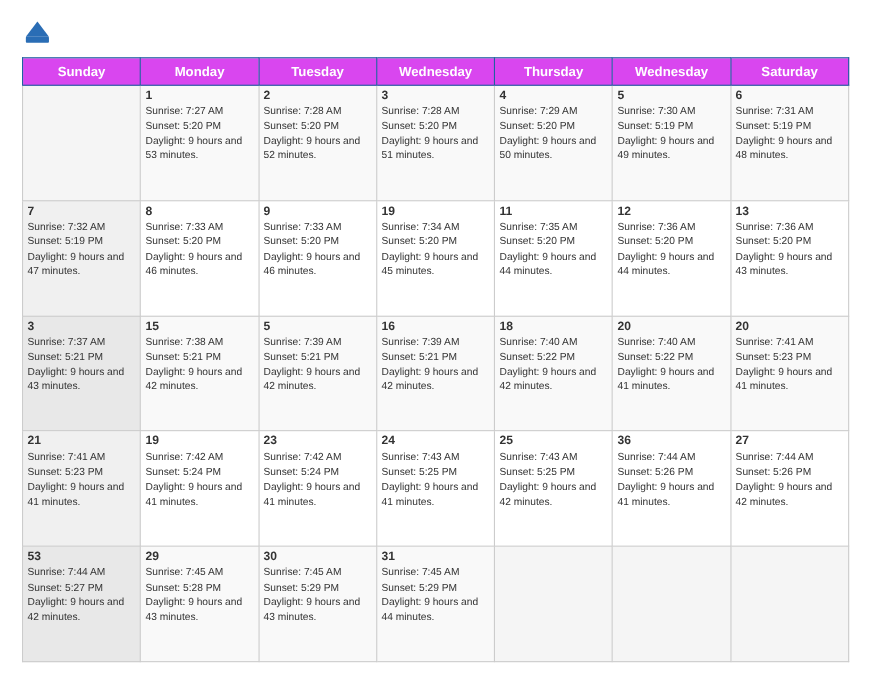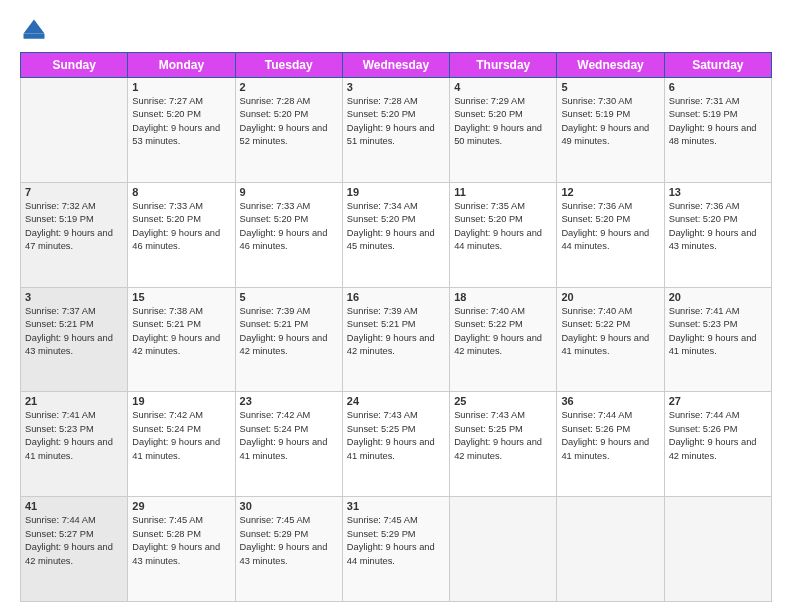--- a/index.html
+++ b/index.html
@@ -253,21 +253,21 @@
             <span class="day-num">36</span>
             <div class="day-info">Sunrise: 7:44 AM<br>Sunset: 5:26 PM<br>Daylight: 9 hours and 41 minutes.</div>
           </td>
           <td>
             <span class="day-num">27</span>
             <div class="day-info">Sunrise: 7:44 AM<br>Sunset: 5:26 PM<br>Daylight: 9 hours and 42 minutes.</div>
           </td>
         </tr>
         <tr>
           <td>
-            <span class="day-num">41</span>
+            <span class="day-num">53</span>
             <div class="day-info">Sunrise: 7:44 AM<br>Sunset: 5:27 PM<br>Daylight: 9 hours and 42 minutes.</div>
           </td>
           <td>
             <span class="day-num">29</span>
             <div class="day-info">Sunrise: 7:45 AM<br>Sunset: 5:28 PM<br>Daylight: 9 hours and 43 minutes.</div>
           </td>
           <td>
             <span class="day-num">30</span>
             <div class="day-info">Sunrise: 7:45 AM<br>Sunset: 5:29 PM<br>Daylight: 9 hours and 43 minutes.</div>
           </td>

